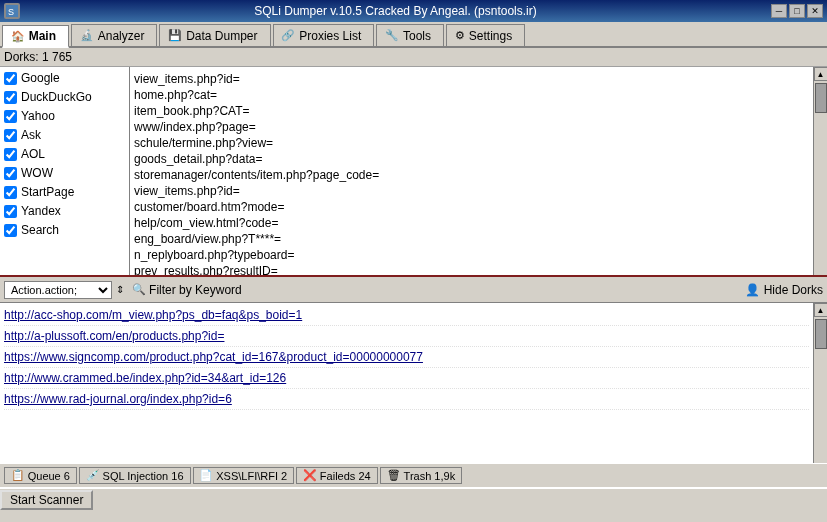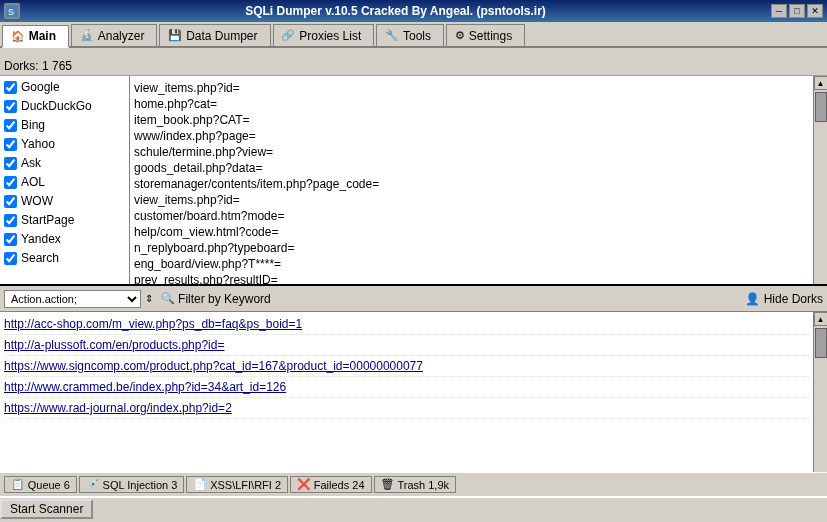--- a/index.html
+++ b/index.html
@@ -29,21 +29,21 @@
       background: #888;
       border-radius: 2px;
       display: flex; align-items: center; justify-content: center;
       font-size: 10px;
       color: white;
     }
     .titlebar-title {
       flex: 1;
       text-align: center;
       font-size: 12px;
-      font-weight: bold;
+      font-weight: normal;
     }
     .titlebar-buttons {
       display: flex; gap: 2px;
     }
     .titlebar-btn {
       width: 16px; height: 14px;
       background: #c0c0c0;
       border: 1px solid #888;
       font-size: 9px;
       display: flex; align-items: center; justify-content: center;
@@ -80,28 +80,27 @@
     .tab-icon {
       font-size: 11px;
     }
 
     
     .dorks-row {
       background: #d4d0c8;
       padding: 2px 4px;
       font-size: 12px;
       border-bottom: 1px solid #a0a0a0;
-      margin-top: 9px;
     }
 
     
     .main-content {
       display: flex;
       height: 210px;
-      border-bottom: 2px solid #000000;
+      border-bottom: 2px solid #7f1d1d;
     }
 
     
     .search-engines {
       width: 130px;
       background: #ffffff;
       border-right: 1px solid #808080;
       overflow-y: auto;
       padding: 2px 0;
     }
@@ -162,21 +161,21 @@
       padding: 2px 4px;
       border-bottom: 1px solid #808080;
       gap: 4px;
       height: 26px;
     }
     .action-select {
       font-size: 11px;
       background: white;
       border: 1px solid #808080;
       padding: 1px 2px;
-      width: 137px;
+      width: 108px;
     }
     .action-arrows {
       font-size: 10px;
       color: #000;
       cursor: pointer;
     }
     .filter-btn {
       display: flex; align-items: center; gap: 3px;
       font-size: 12px; cursor: pointer;
       padding: 1px 4px;
@@ -314,24 +313,20 @@
 <div class="main-content">
 
   <div class="search-engines">
   <div class="engine-item">
         <input type="checkbox" checked="" style="">
         <span>Google</span>
       </div>
       <div class="engine-item">
         <input type="checkbox" checked="" style="">
         <span>DuckDuckGo</span>
-      </div>
-      <div class="engine-item">
-        <input type="checkbox" checked="" style="">
-        <span>Bing</span>
       </div>
       <div class="engine-item">
         <input type="checkbox" checked="" style="">
         <span>Yahoo</span>
       </div>
       <div class="engine-item">
         <input type="checkbox" checked="" style="">
         <span>Ask</span>
       </div>
       <div class="engine-item">
@@ -360,22 +355,22 @@
   <span class="dork-item">view_items.php?id=</span>
       <span class="dork-item">home.php?cat=</span>
       <span class="dork-item">item_book.php?CAT=</span>
       <span class="dork-item">www/index.php?page=</span>
       <span class="dork-item">schule/termine.php?view=</span>
       <span class="dork-item">goods_detail.php?data=</span>
       <span class="dork-item">storemanager/contents/item.php?page_code=</span>
       <span class="dork-item">view_items.php?id=</span>
       <span class="dork-item">customer/board.htm?mode=</span>
       <span class="dork-item">help/com_view.html?code=</span>
+      <span class="dork-item">eng_board/view.php?T****=</span>
       <span class="dork-item">n_replyboard.php?typeboard=</span>
-      <span class="dork-item">eng_board/view.php?T****=</span>
       <span class="dork-item">prev_results.php?resultID=</span>
     </div>
 
   <div class="scroll-track">
     <div class="scroll-btn">▲</div>
     <div class="scroll-thumb"></div>
   </div>
 </div>
 
 <div class="action-row">
@@ -393,37 +388,37 @@
   </div>
 </div>
 
 <div class="results-area">
   <div class="results-scroll-wrapper">
     <div class="results-panel">
     <span class="result-item">http://acc-shop.com/m_view.php?ps_db=faq&amp;ps_boid=1</span>
         <span class="result-item">http://a-plussoft.com/en/products.php?id=</span>
         <span class="result-item">https://www.signcomp.com/product.php?cat_id=167&amp;product_id=00000000077</span>
         <span class="result-item">http://www.crammed.be/index.php?id=34&amp;art_id=126</span>
-        <span class="result-item">https://www.rad-journal.org/index.php?id=2</span>
+        <span class="result-item">https://www.rad-journal.org/index.php?id=6</span>
       </div>
     <div class="scroll-track">
       <div class="scroll-btn">▲</div>
       <div class="scroll-thumb"></div>
     </div>
   </div>
 </div>
 
 <div class="status-bar">
 <div class="status-item">
       <span>📋</span>
       <span>Queue 6</span>
     </div>
     <div class="status-item">
       <span>💉</span>
-      <span>SQL Injection 3</span>
+      <span>SQL Injection 16</span>
     </div>
     <div class="status-item">
       <span>📄</span>
       <span>XSS\LFI\RFI 2</span>
     </div>
     <div class="status-item">
       <span>❌</span>
       <span>Faileds 24</span>
     </div>
     <div class="status-item">

